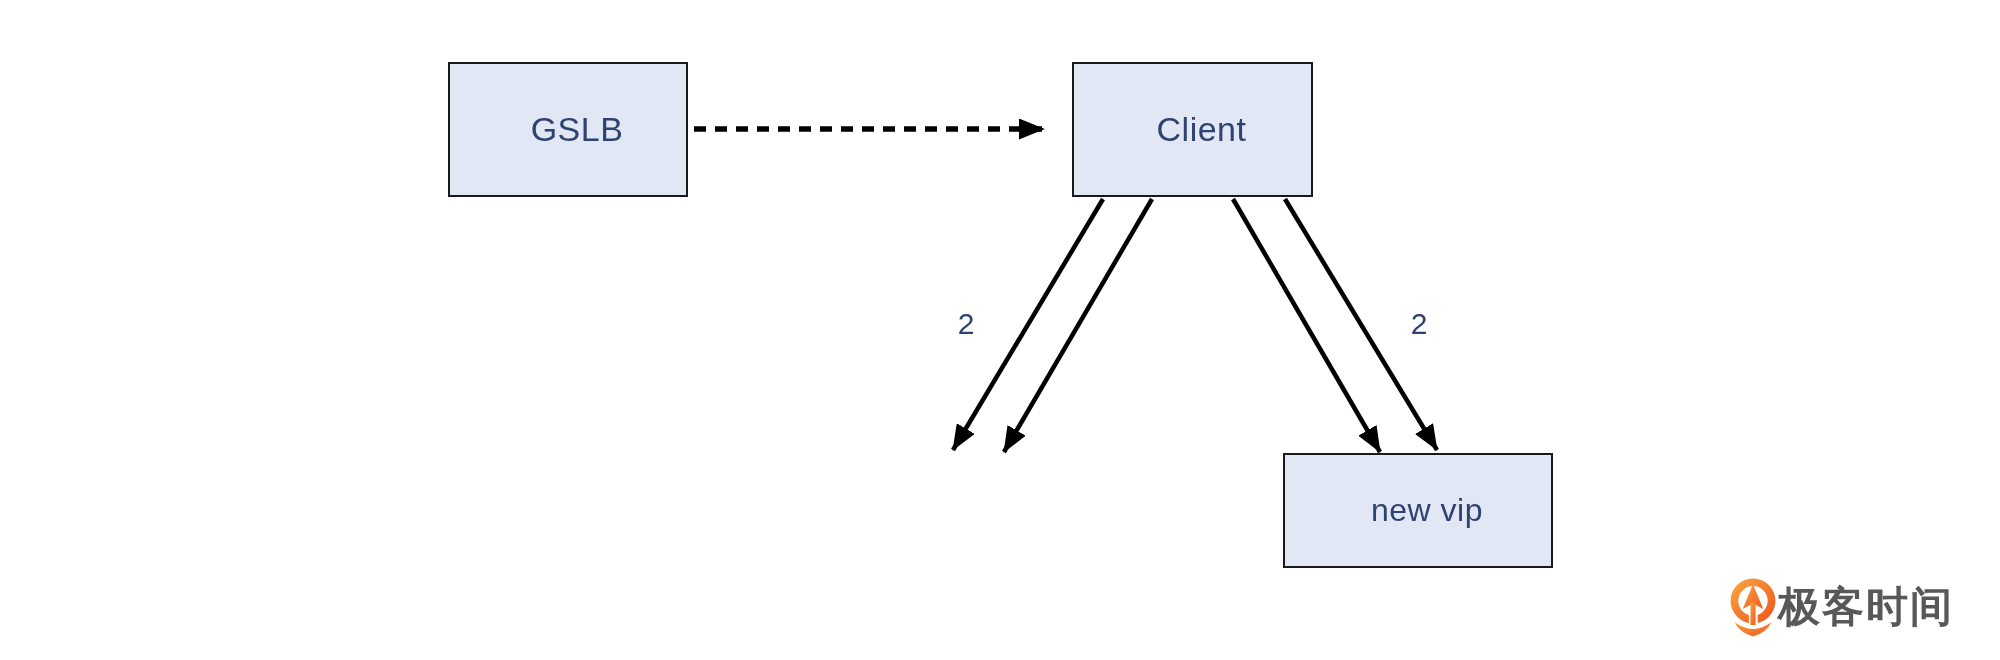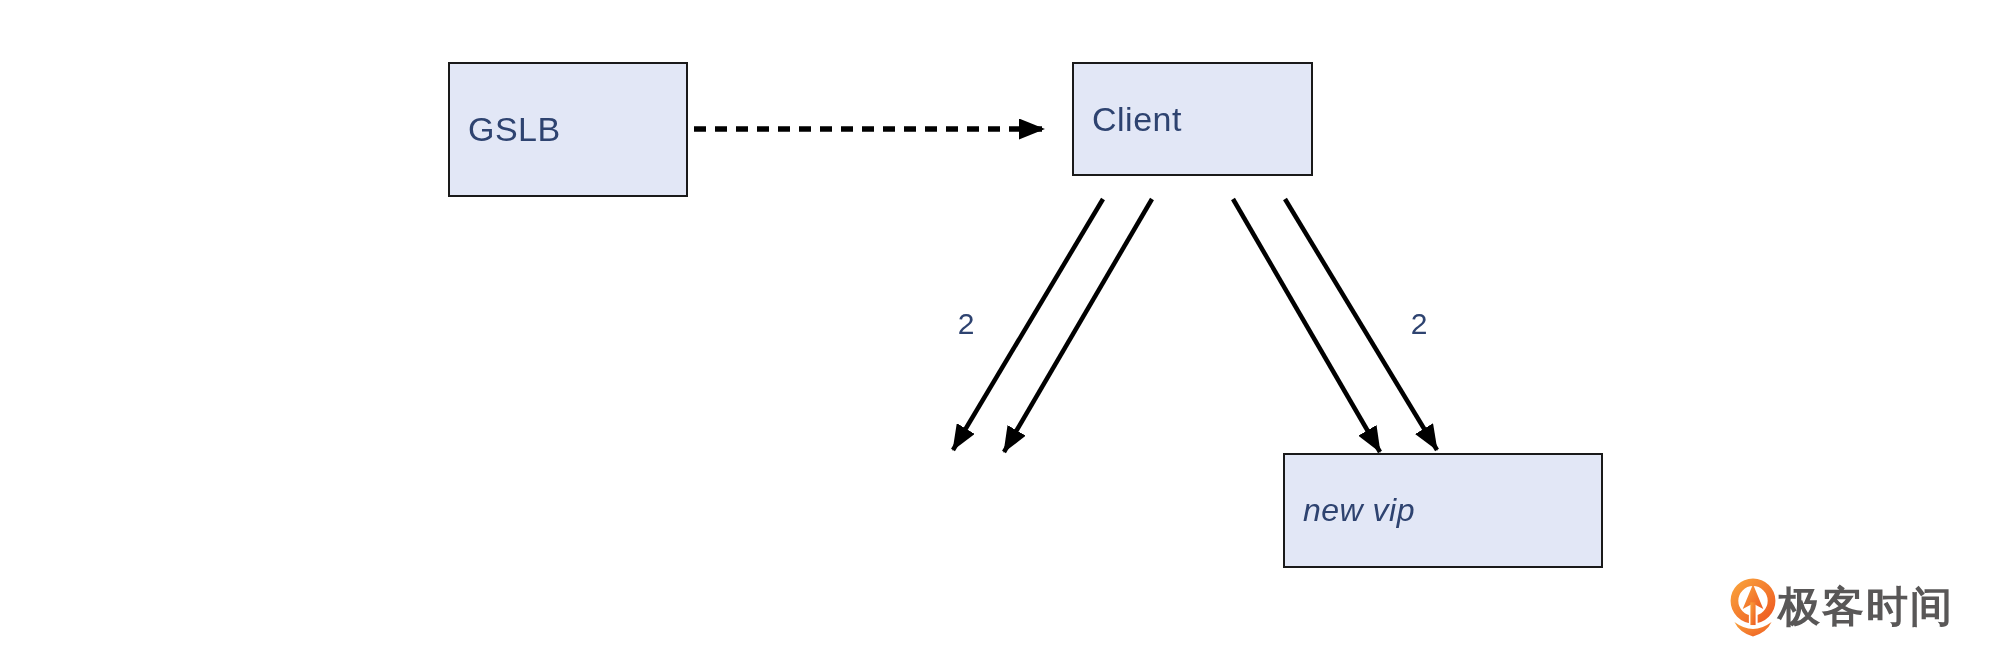--- a/index.html
+++ b/index.html
@@ -21,29 +21,30 @@
     width: 2000px;
     height: 660px;
   }
   .node {
     position: absolute;
     box-sizing: border-box;
     background: #e2e7f6;
     border: 2.5px solid #1a1a1a;
     display: flex;
     align-items: center;
+    justify-content: center;
     color: #2e4370;
     font-size: 34px;
     letter-spacing: 0.5px;
     padding-left: 18px;
   }
   .node-gslb  { left: 448px;  top: 62px;  width: 240px; height: 135px; }
-  .node-client{ left: 1072px; top: 62px;  width: 241px; height: 114px; }
+  .node-client{ left: 1072px; top: 62px;  width: 241px; height: 135px; }
   .node-oldvip{ left: 832px;  top: 453px; width: 268px; height: 115px; font-size: 32px; }
-  .node-newvip{ left: 1283px; top: 453px; width: 320px; height: 115px; font-size: 32px; font-style: italic; }
+  .node-newvip{ left: 1283px; top: 453px; width: 270px; height: 115px; font-size: 32px; }
   .edge-label {
     position: absolute;
     color: #2e4370;
     font-size: 31px;
     transform: translate(-50%, -50%);
     white-space: nowrap;
   }
   .lbl-dash { left: 879px;  top: 95px; }
   .lbl-two-left  { left: 966px;  top: 324px; font-size: 30px; }
   .lbl-two-right { left: 1419px; top: 324px; font-size: 30px; }

